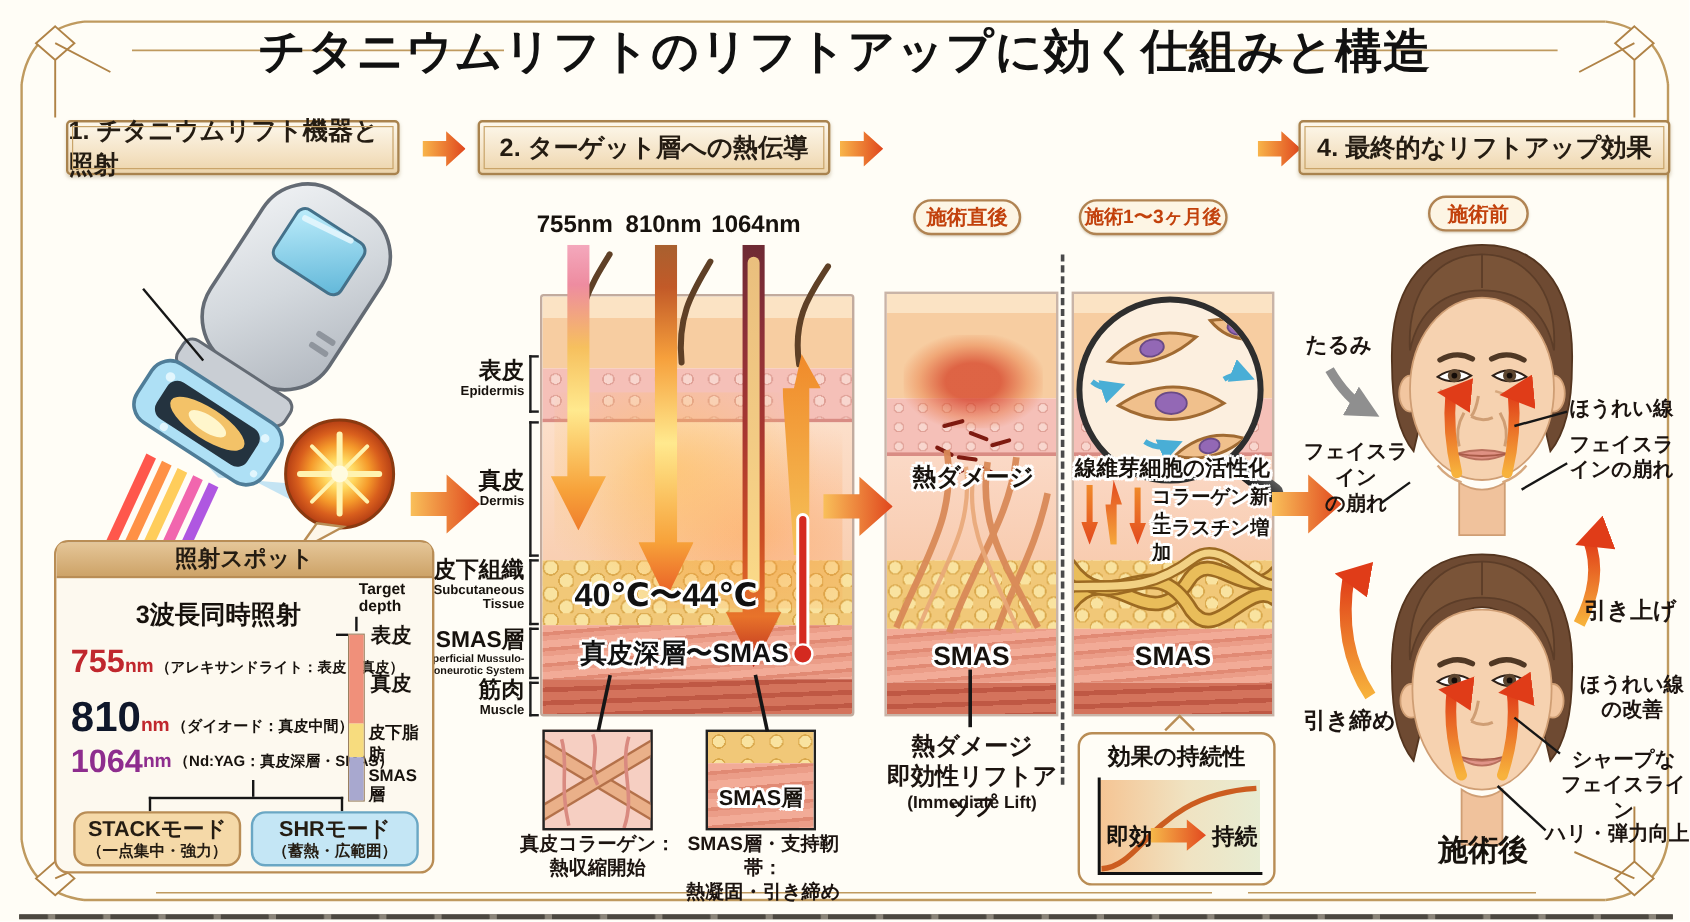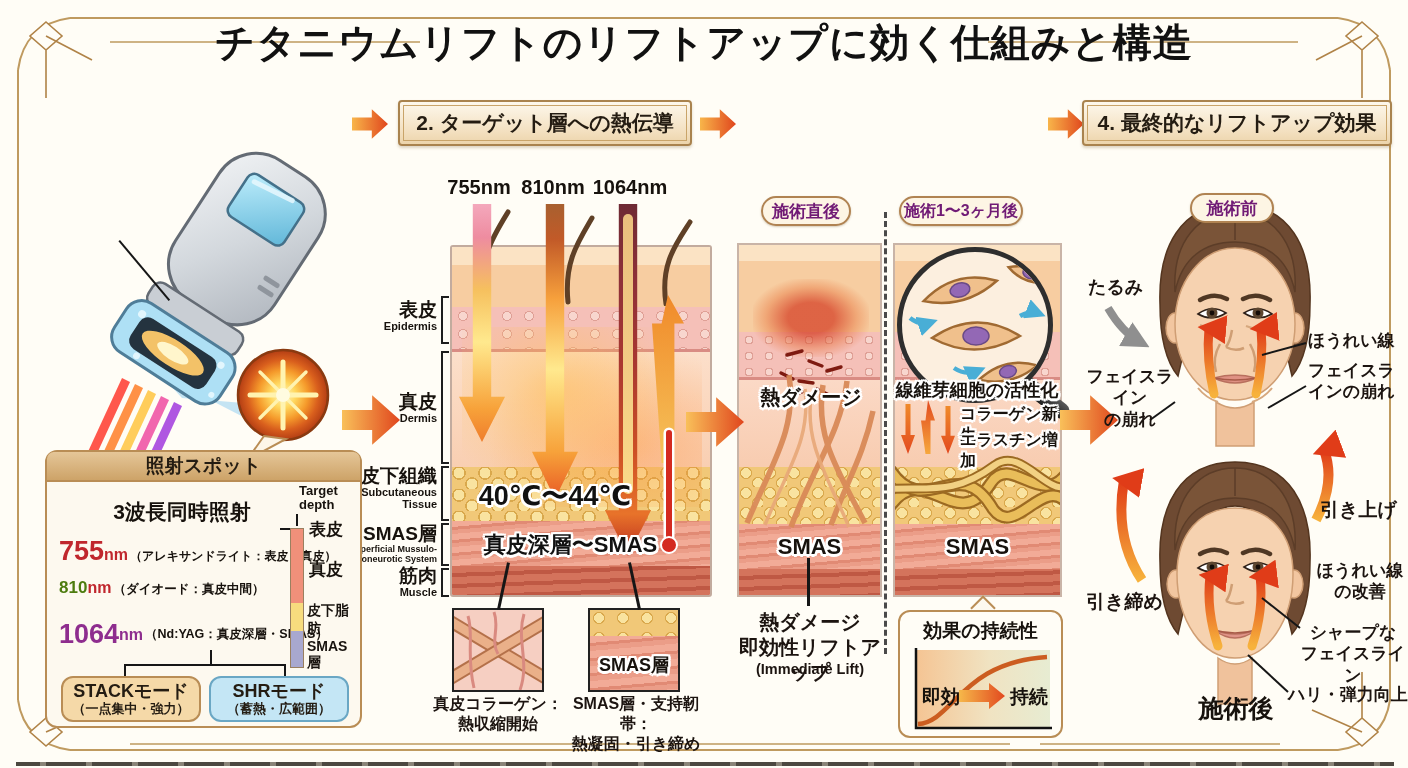--- a/index.html
+++ b/index.html
@@ -15,21 +15,21 @@
   .plaque { top:100px; height:46px; background:linear-gradient(180deg,#fdf8ec,#f3e0c0 70%,#ecd4ab);
             border:2px solid #a9834e; border-radius:4px; outline:1.5px solid #c9a469; outline-offset:-6px;
             display:flex; align-items:center; justify-content:center; font-size:21px; font-weight:900; color:#241c12;
             box-shadow:0 2px 3px rgba(120,90,40,.25); }
   .harrow { width:36px; height:32px; background:linear-gradient(90deg,#f8b54a,#e0461d);
             clip-path:polygon(0 30%,55% 30%,55% 4%,100% 50%,55% 96%,55% 70%,0 70%); }
   .bigarrow { width:58px; height:56px; background:linear-gradient(90deg,#f9c05a,#e0461d);
             clip-path:polygon(0 32%,52% 32%,52% 6%,100% 50%,52% 94%,52% 68%,0 68%);
             filter:drop-shadow(0 0 6px rgba(250,170,80,.6)); }
   .pill { background:#fdf5e4; border:2.5px solid #b08352; border-radius:17px; display:flex; align-items:center; justify-content:center;
-          font-weight:900; color:#701a75; box-shadow:0 1px 2px rgba(120,90,40,.3);margin-top:30px; }
+          font-weight:900; color:#c2410c; box-shadow:0 1px 2px rgba(120,90,40,.3); }
   .jp-layer { font-size:19px; font-weight:900; color:#17120d; line-height:1.05; }
   .en-layer { font-size:11px; font-weight:700; color:#17120d; line-height:1.1; }
   .bracket { width:8px; border:2.5px solid #1d1d1d; border-right:none; }
   .varrow { filter:drop-shadow(0 0 9px rgba(255,175,60,.65)); }
   .chip { border-radius:12px; display:flex; flex-direction:column; align-items:center; justify-content:center; line-height:1.15; }
   .chip .n { font-size:18px; font-weight:900; color:#241c12; }
   .chip .s { font-size:13px; font-weight:800; color:#241c12; }
   .lbl { font-weight:900; color:#1c1410; line-height:1.25; }
   .connline { background:#161616; }
 </style>
@@ -56,20 +56,23 @@
     <defs>
       <pattern id="dashp" width="46" height="4" patternUnits="userSpaceOnUse">
         <rect width="40" height="4" fill="#4c4840"></rect>
           <rect x="40" width="6" height="4" fill="#8a8478"></rect>
       </pattern>
     </defs>
   </svg>
 
   <div class="abs title">チタニウムリフトのリフトアップに効く仕組みと構造</div>
 
+  <div class="abs plaque" style="left:55px;width:278px">
+      <span>1. チタニウムリフト機器と照射</span>
+    </div>
   <div class="abs harrow" style="left:352px;top:108px"></div>
   <div class="abs plaque" style="left:398px;width:294px">
       <span>2. ターゲット層への熱伝導</span>
     </div>
   <div class="abs harrow" style="left:700px;top:108px"></div>
   <div class="abs harrow" style="left:1048px;top:108px"></div>
   <div class="abs plaque" style="left:1082px;width:310px">
       <span>4. 最終的なリフトアップ効果</span>
     </div>
 
@@ -138,21 +141,21 @@
   <div class="abs" style="left:45px;top:450px;width:317px;height:278px;background:#fdf9ef;border:2.5px solid #b98d55;border-radius:12px;z-index:2">
     <div style="height:30px;background:linear-gradient(180deg,#e5c698,#cda express368);background:linear-gradient(180deg,#e5c698,#cda368);border-radius:7px 7px 0 0;border-bottom:2px solid #b98d55;display:flex;align-items:center;justify-content:center;font-size:19px;font-weight:900;color:#241c12">照射スポット</div>
     <div class="abs" style="left:40px;top:46px;width:190px;text-align:center;font-size:21px;font-weight:900;color:#17120d">3波長同時照射</div>
 
     <div class="abs" style="left:12px;top:84px;display:flex;align-items:baseline">
       <span style="font-size:27px;font-weight:900;color:#c0272d">755</span>
         <span style="font-size:16px;font-weight:800;color:#c0272d">nm</span>
       <span style="font-size:12px;font-weight:800;color:#17120d;margin-left:2px">（アレキサンドライト：表皮・真皮）</span>
     </div>
     <div class="abs" style="left:12px;top:126px;display:flex;align-items:baseline">
-      <span style="font-size:17px;font-weight:900;color:#4d7c0f">810</span>
+      <span style="font-size:35px;font-weight:900;color:#0f172a">810</span>
         <span style="font-size:16px;font-weight:800;color:#c0272d">nm</span>
       <span style="font-size:12.5px;font-weight:800;color:#17120d;margin-left:2px">（ダイオード：真皮中間）</span>
     </div>
     <div class="abs" style="left:12px;top:167px;display:flex;align-items:center">
       <span style="font-size:27px;font-weight:900;color:#8e2d8e">1064</span>
         <span style="font-size:16px;font-weight:800;color:#8e2d8e">nm</span>
       <span style="font-size:12.5px;font-weight:800;color:#17120d;margin-left:2px">（Nd:YAG：真皮深層・SMAS）</span>
     </div>
 
     <div class="abs pre" style="left:252px;top:32px;font-size:13px;font-weight:800;color:#17120d;line-height:1.1">Target

